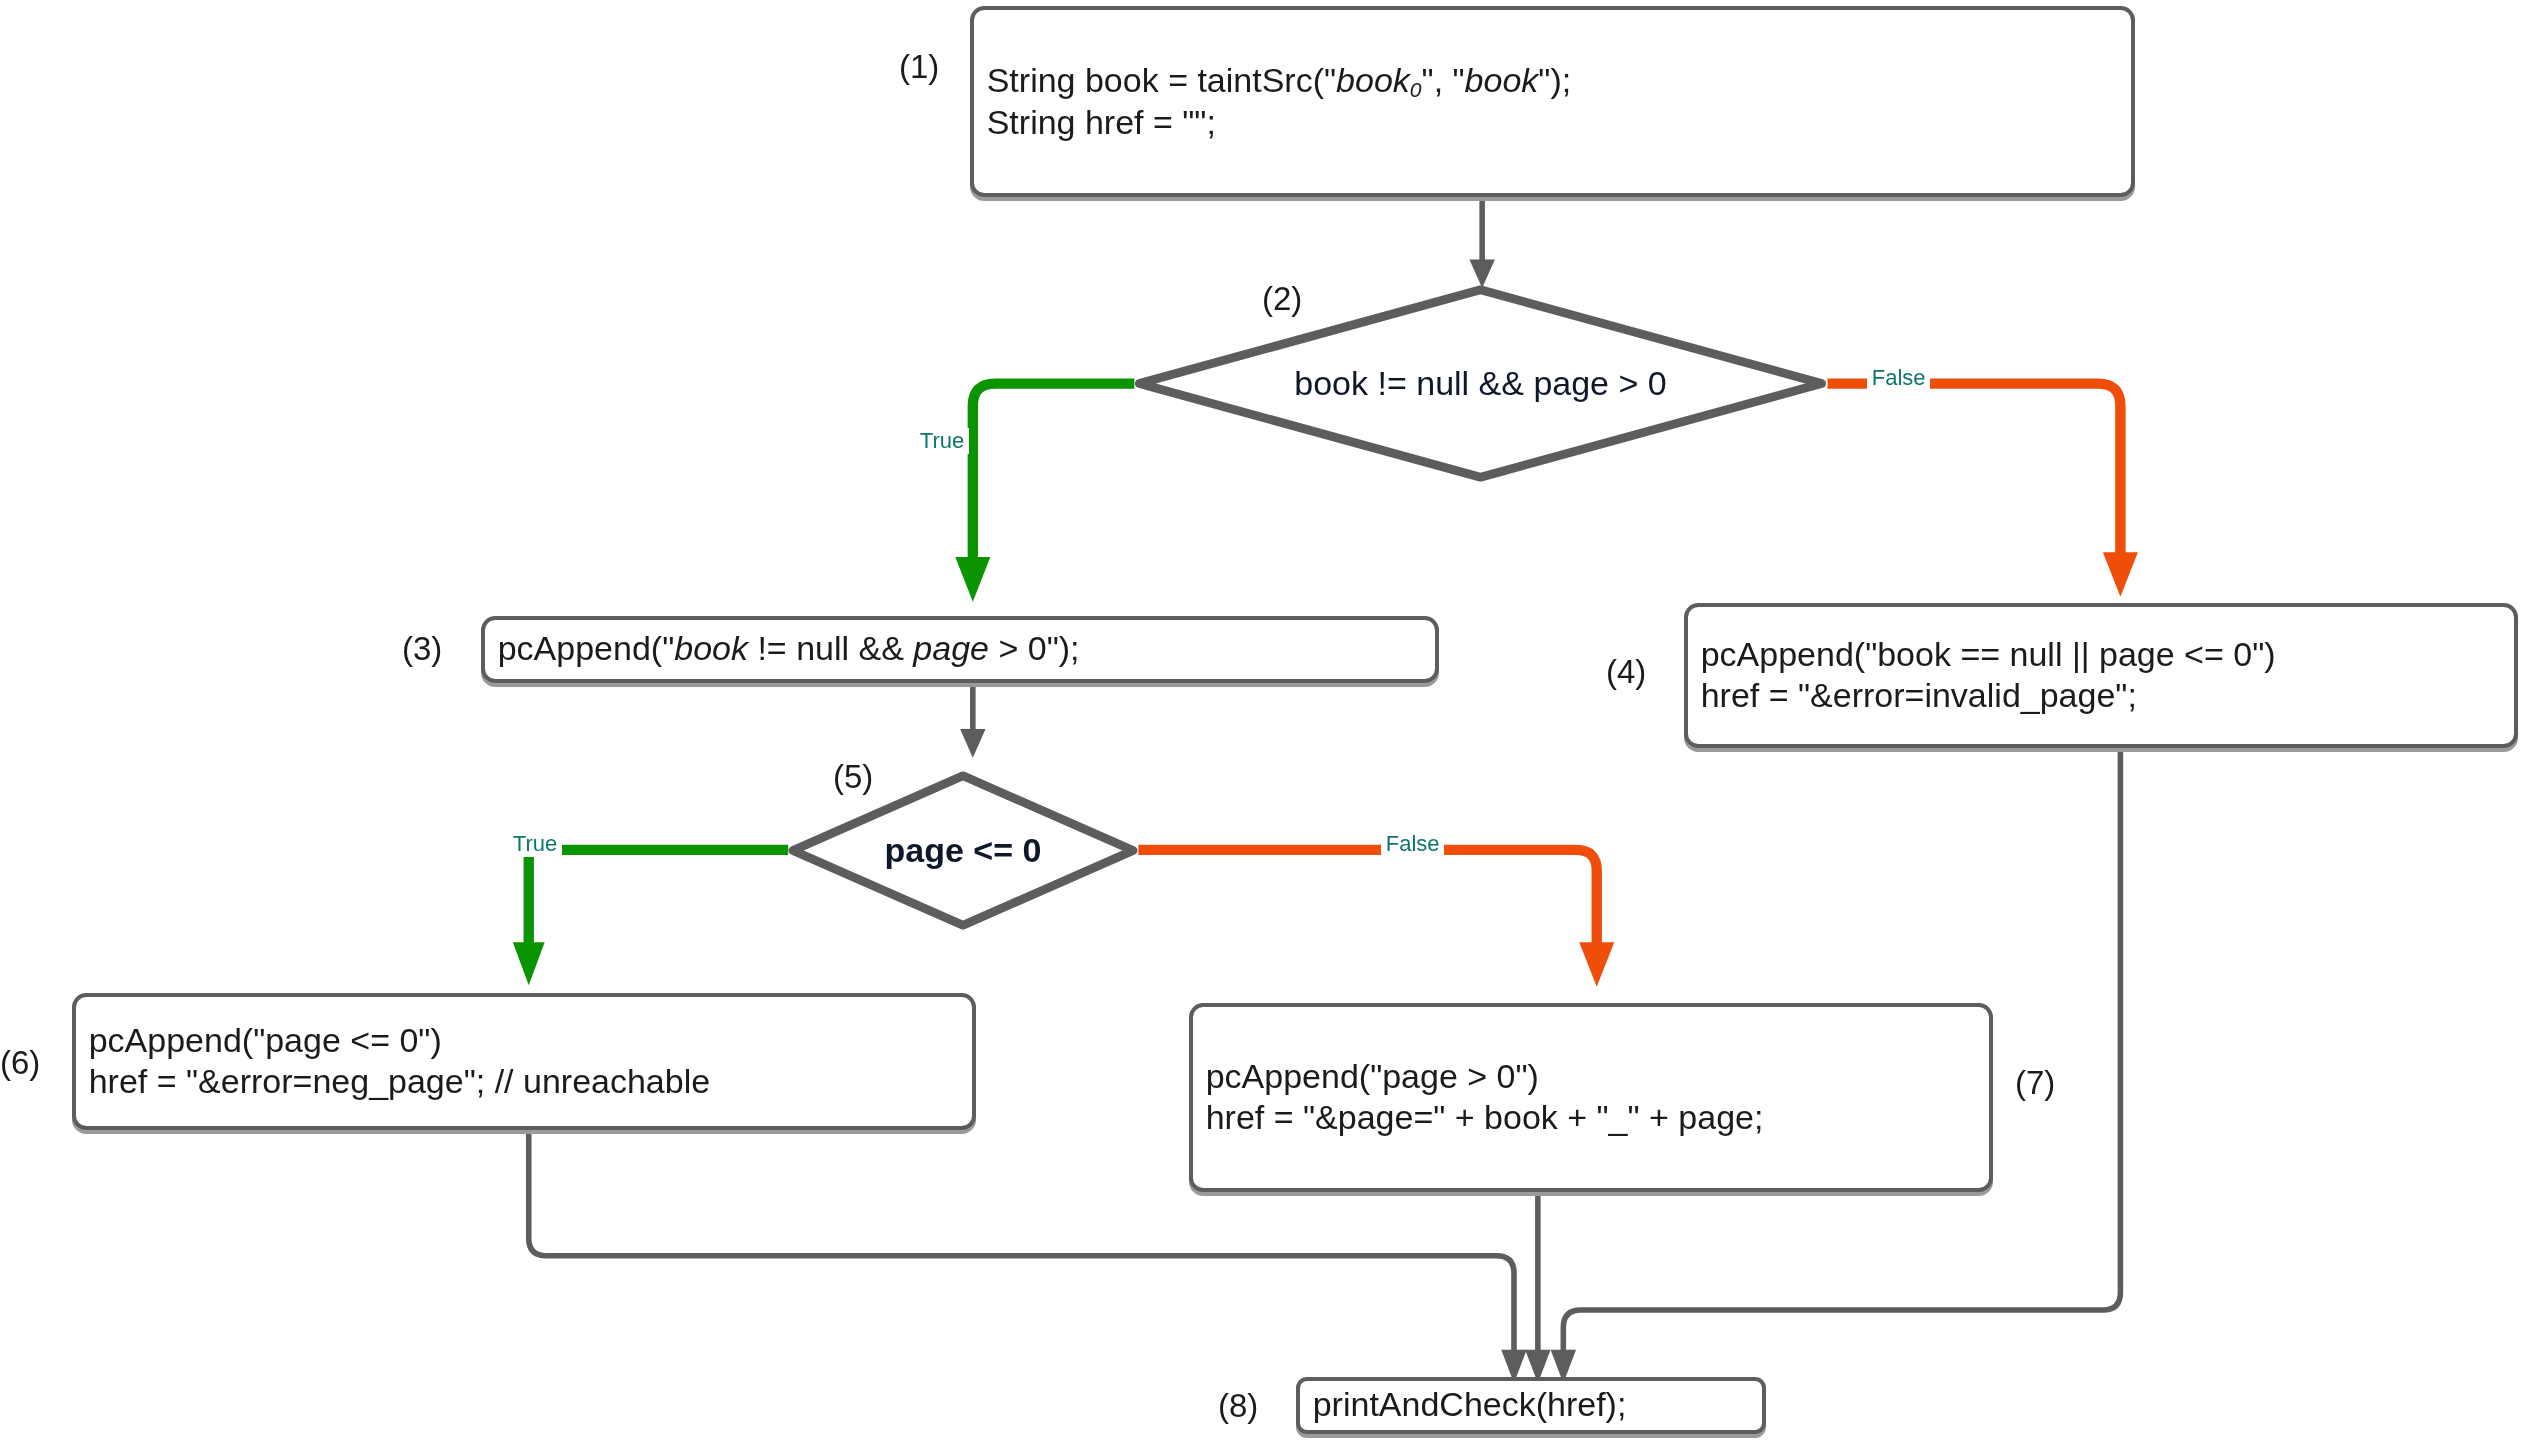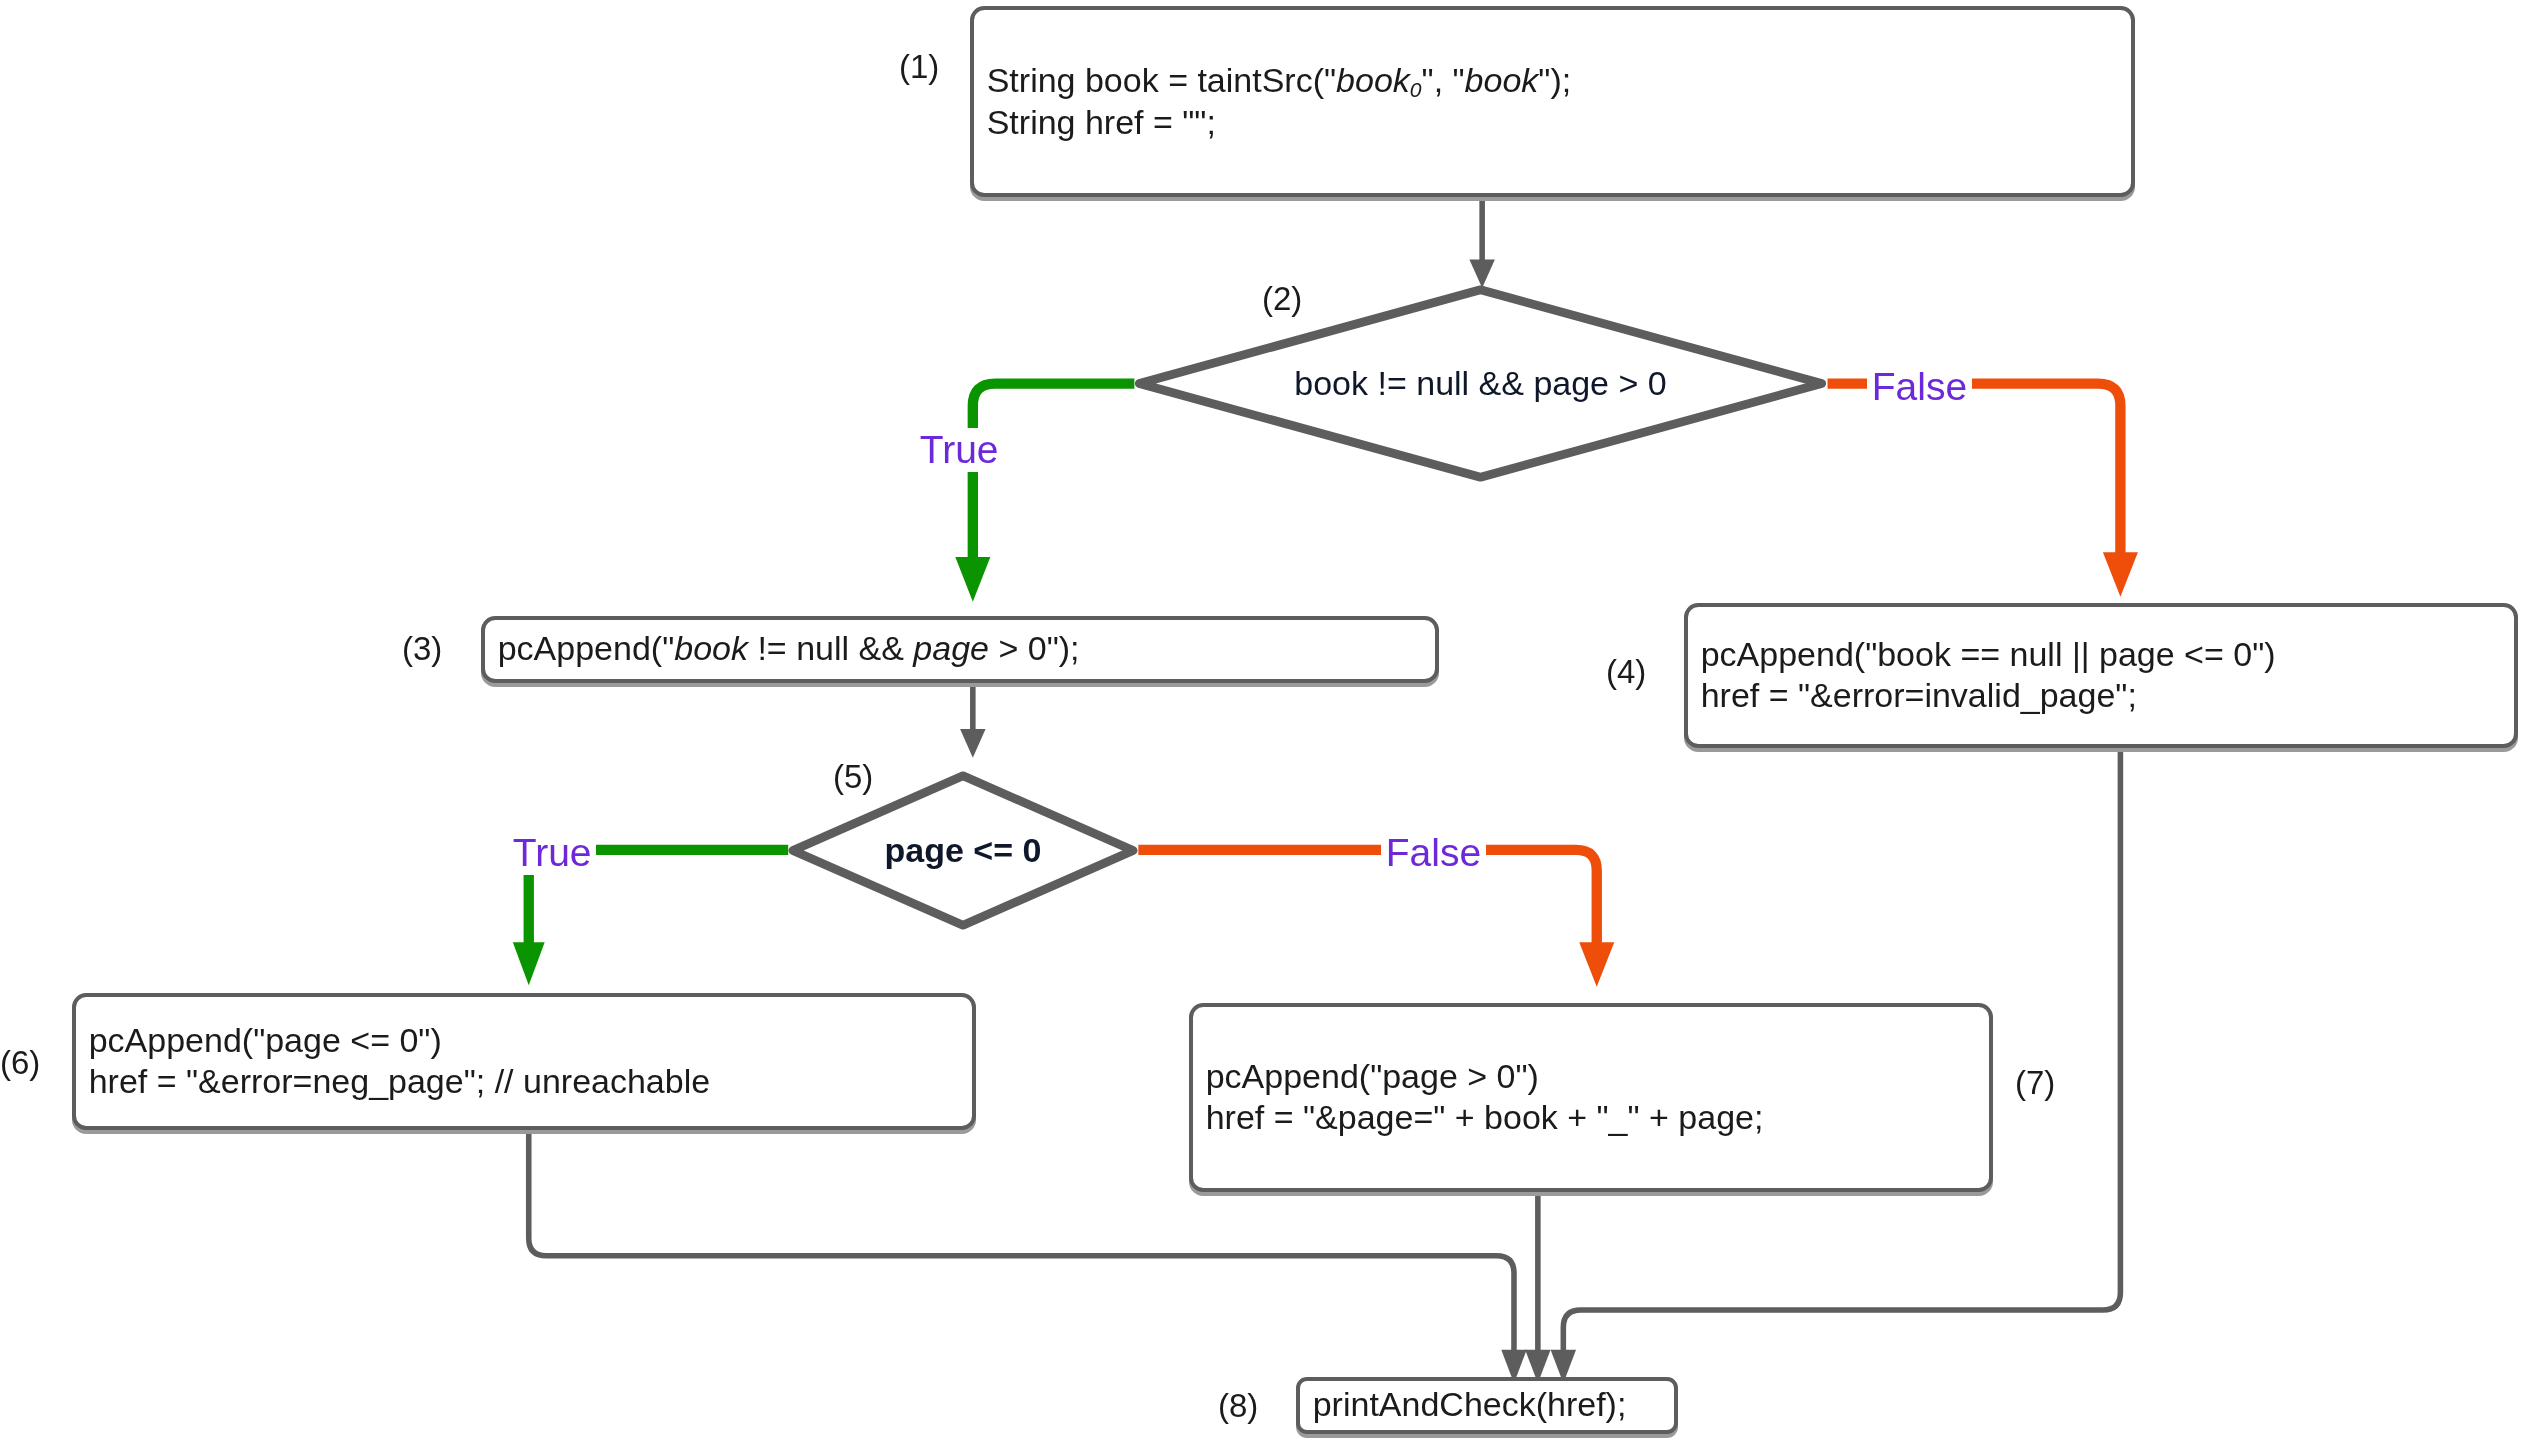--- a/index.html
+++ b/index.html
@@ -69,22 +69,22 @@
 
   
   .tag {
     position: absolute;
     font-size: 33px;
     color: #1b1b1b;
     white-space: nowrap;
   }
   .edge-label {
     position: absolute;
-    font-size: 39px;
-    color: #6d28d9;
+    font-size: 22px;
+    color: #0f766e;
     white-space: nowrap;
     background: #ffffff;
     padding: 0 4.8px;
   }
 </style>
 </head>
 <body>
 
 <div id="stage">
 
@@ -180,19 +180,19 @@
     <div class="code">href = "&amp;error=neg_page"; // unreachable</div>
   </div>
   <div class="tag" style="left:0px; top:1044px;">(6)</div>
 
   <div class="node" style="left:1189px; top:1003px; width:804px; height:189px;">
     <div class="code">pcAppend("page &gt; 0")</div>
     <div class="code">href = "&amp;page=" + book + "_" + page;</div>
   </div>
   <div class="tag" style="left:2015px; top:1064px;">(7)</div>
 
-  <div class="node" style="left:1296px; top:1377px; width:382px; height:57px; padding-top:0px; padding-bottom:3.2px; border-radius:11px;">
+  <div class="node" style="left:1296px; top:1377px; width:470px; height:57px; padding-top:0px; padding-bottom:3.2px; border-radius:11px;">
     <div class="code">printAndCheck(href);</div>
   </div>
   <div class="tag" style="left:1218px; top:1387px;">(8)</div>
 
 </div>
 
 
 </body></html>

